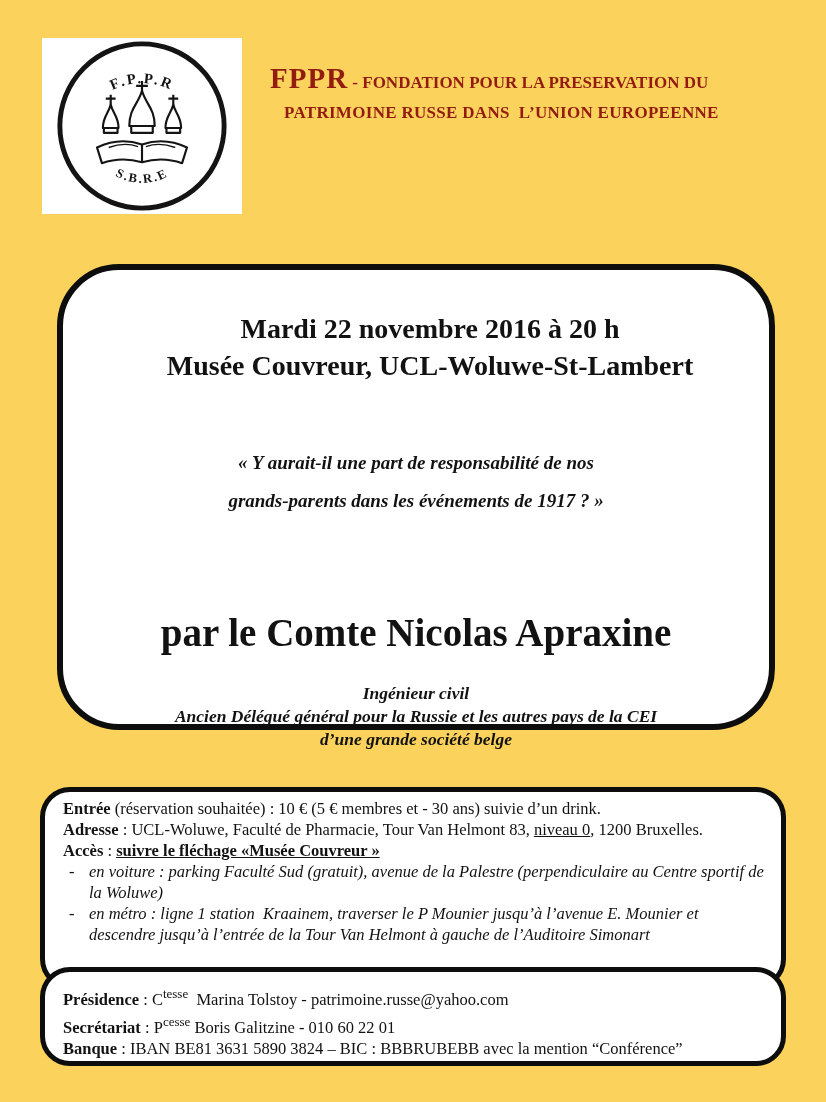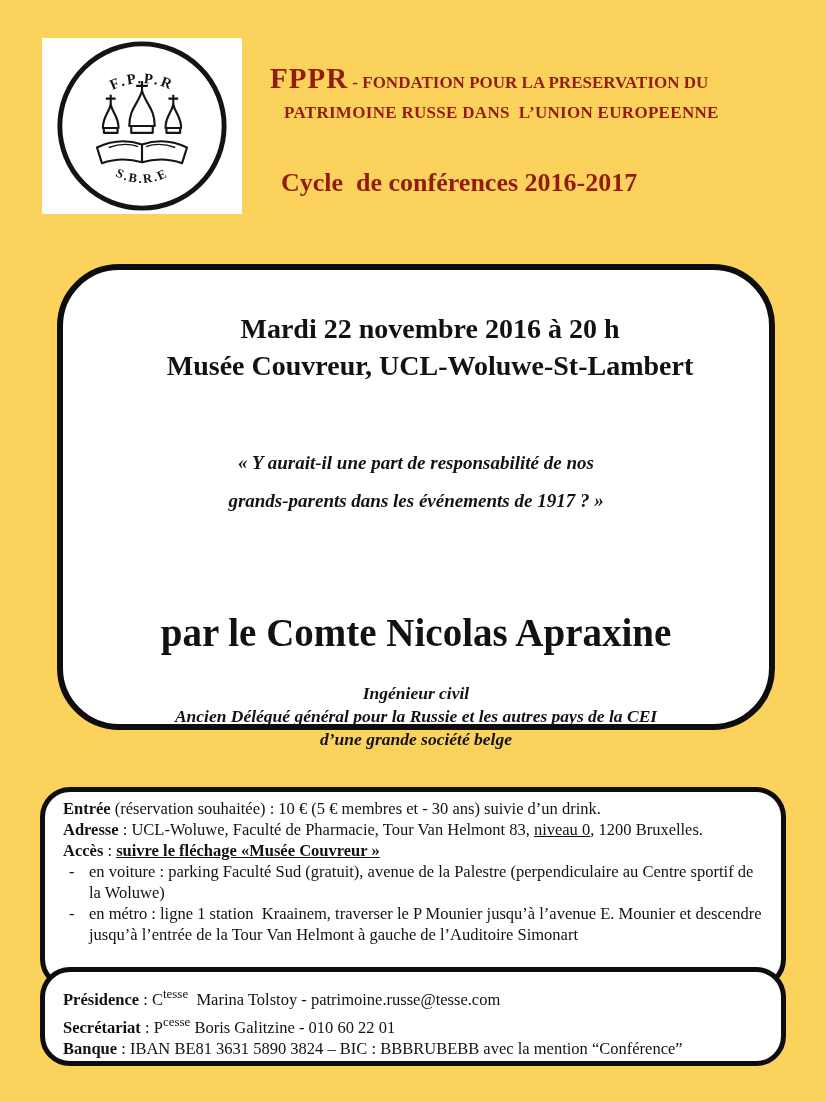--- a/index.html
+++ b/index.html
@@ -31,21 +31,21 @@
   
   .info-box { position:absolute; left:40px; top:787px; width:746px; height:202px;
     background:#fff; border:5px solid #0D0D0D; border-radius:30px;
     padding:6px 14px 5px 18px; font-size:16.5px; line-height:21px; }
   .info-box span, .contact-box span { white-space:pre-wrap; }
   .b  { font-weight:bold; }
   .u  { text-decoration:underline; }
   .bu { font-weight:bold; text-decoration:underline; }
   .bullet { display:flex; }
   .bullet .dash  { width:26px; padding-left:6px; white-space:pre; }
-  .bullet .btext { flex:1; padding-right:2px; }
+  .bullet .btext { flex:1; padding-right:2px;font-style:italic; }
   
   .contact-box { position:absolute; left:40px; top:967px; width:746px; height:99px;
     background:#fff; border:5px solid #0D0D0D; border-radius:30px;
     padding:11px 18px; font-size:16.5px; line-height:22px; }
   sup { font-size:13px; }
 </style>
 </head>
 <body>
 
 <div class="page">
@@ -81,21 +81,20 @@
         <textPath href="#arcBot" startOffset="50%" text-anchor="middle">S.B.R.E</textPath>
       </text>
     </svg>
   </div>
 
   <div class="org-title">
     <div class="org-line1"><span class="org-abbr">FPPR</span><span> - </span><span>FONDATION POUR LA PRESERVATION DU</span></div>
     <div class="org-line2">PATRIMOINE RUSSE DANS  L’UNION EUROPEENNE</div>
   </div>
 
-  <div class="cycle">Cycle  de conférences 2016-2017</div>
 
   <div class="event-box">
     <div class="event-date">Mardi 22 novembre 2016 à 20 h</div>
     <div class="event-venue">Musée Couvreur, UCL-Woluwe-St-Lambert</div>
     <div class="quote">
       <div>« Y aurait-il une part de responsabilité de nos</div>
       <div>grands-parents dans les événements de 1917 ? »</div>
     </div>
     <div class="speaker">par le Comte Nicolas Apraxine</div>
     <div class="subtitles">
@@ -113,18 +112,18 @@
       <span class="dash">-</span>
       <span class="btext">en voiture : parking Faculté Sud (gratuit), avenue de la Palestre (perpendiculaire au Centre sportif de la Woluwe)</span>
     </div>
     <div class="bullet">
       <span class="dash">-</span>
       <span class="btext">en métro : ligne 1 station  Kraainem, traverser le P Mounier jusqu’à l’avenue E. Mounier et descendre jusqu’à l’entrée de la Tour Van Helmont à gauche de l’Auditoire Simonart</span>
     </div>
   </div>
 
   <div class="contact-box">
-    <div class="cline"><span class="b">Présidence</span><span> : C</span><sup>tesse</sup><span>  Marina Tolstoy - patrimoine.russe@tesse.com</span></div>
+    <div class="cline"><span class="b">Présidence</span><span> : C</span><sup>tesse</sup><span>  Marina Tolstoy - patrimoine.russe@yahoo.com</span></div>
     <div class="cline"><span class="b">Secrétariat</span><span> : P</span><sup>cesse</sup><span> Boris Galitzine - 010 60 22 01</span></div>
     <div class="cline"><span class="b">Banque</span><span> : IBAN BE81 3631 5890 3824 – BIC : BBBRUBEBB avec la mention “Conférence”</span></div>
   </div>
 
 </div>
 
 </body></html>

